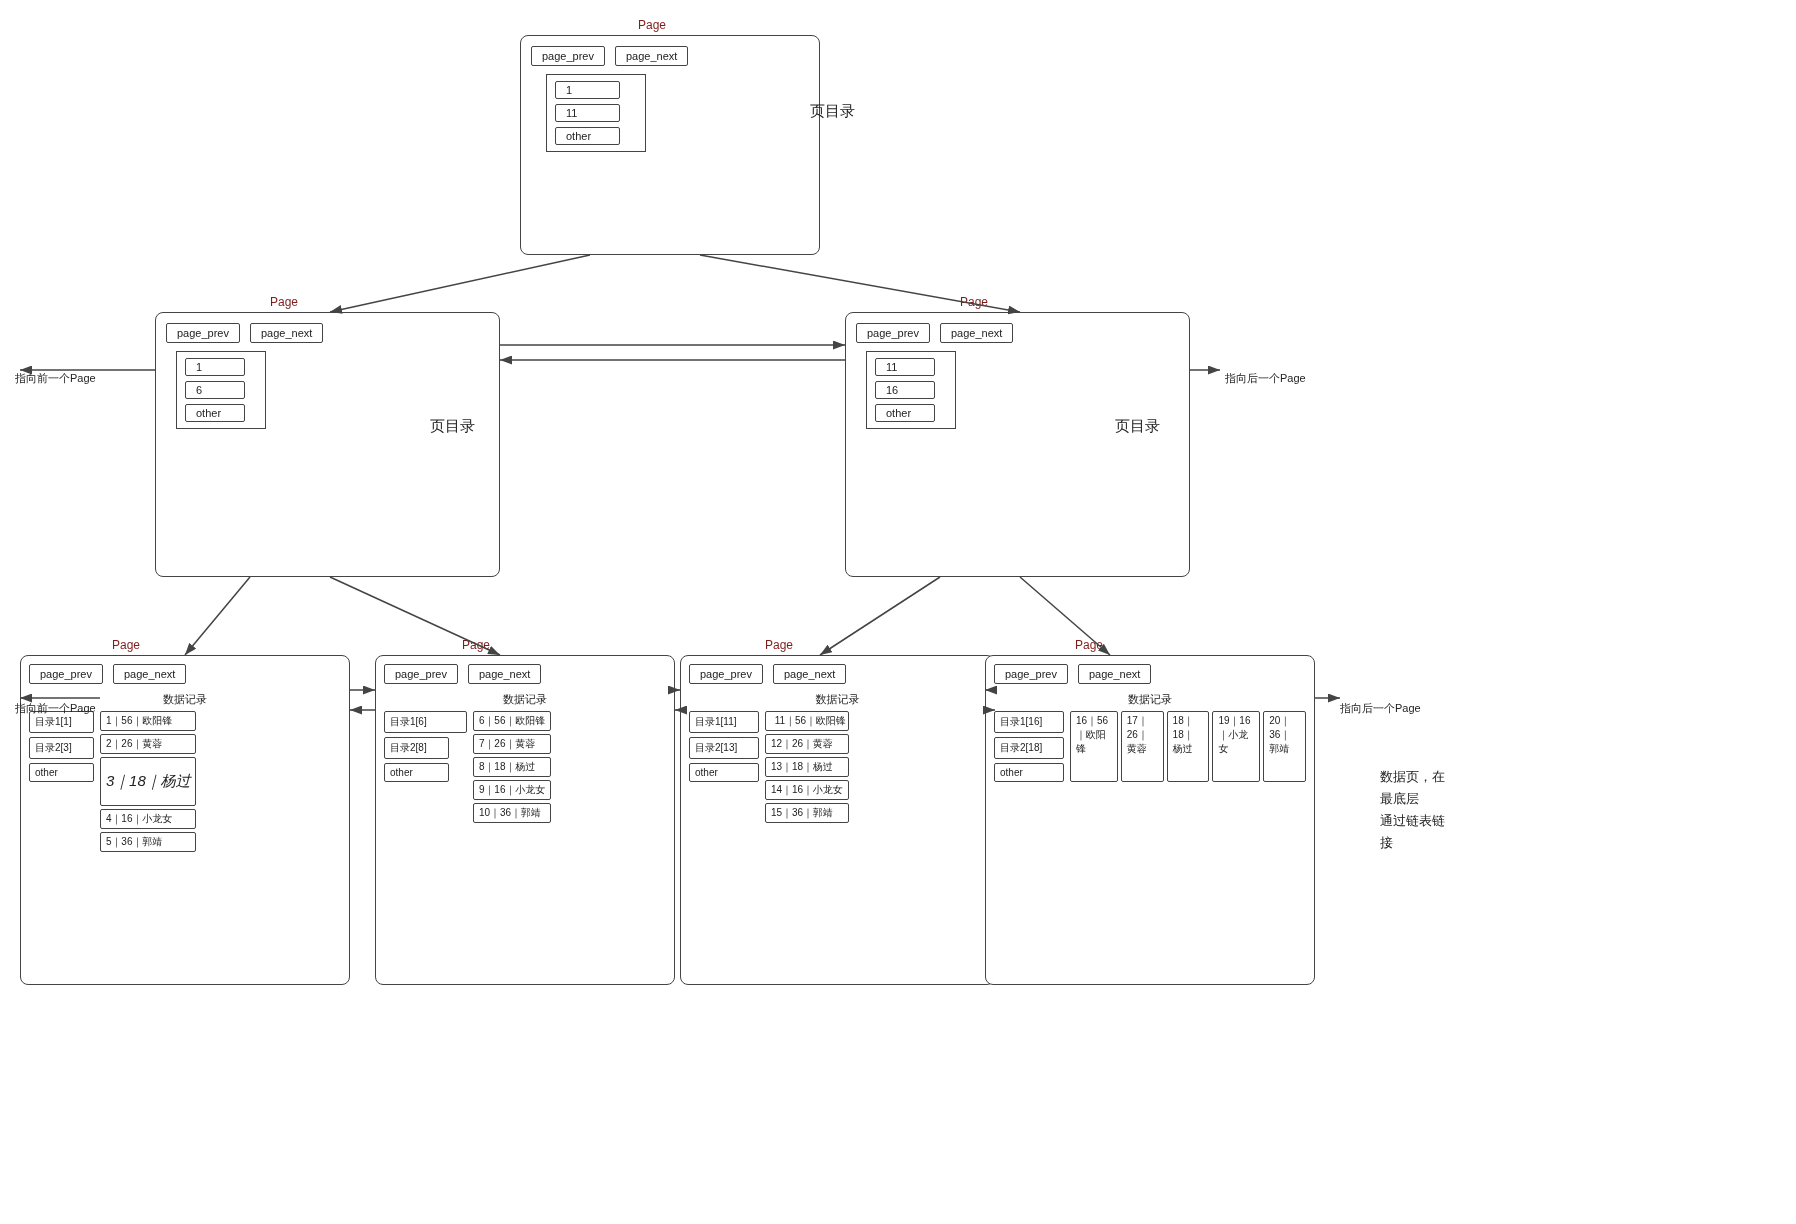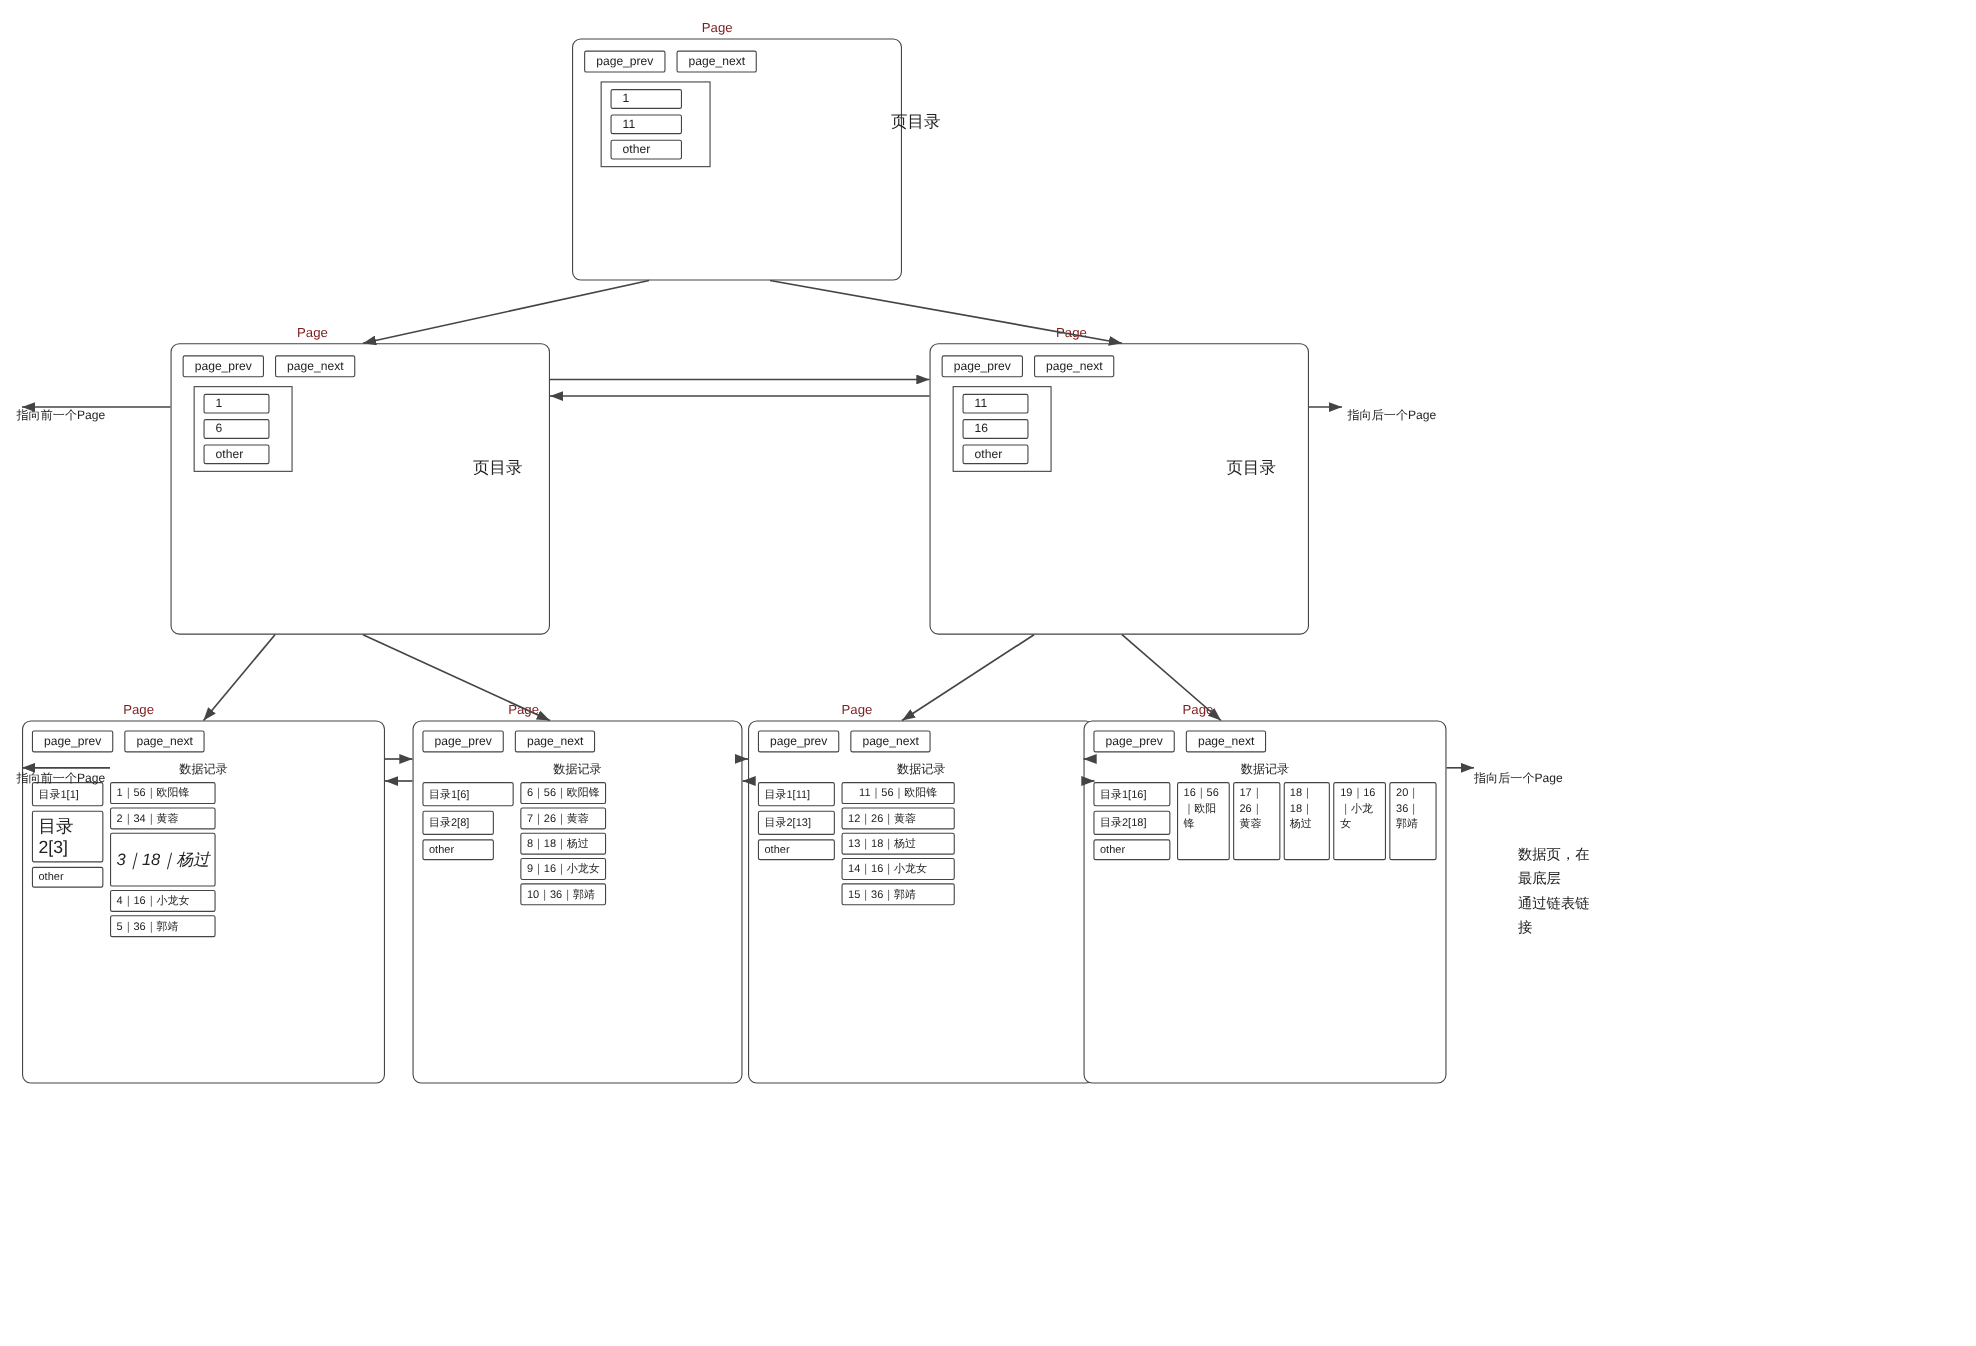--- a/index.html
+++ b/index.html
@@ -139,27 +139,27 @@
   <div class="page-box" style="left:20px;top:655px;width:330px;height:330px;padding:8px;">
     <div class="btn-row">
       <span class="btn-box">page_prev</span>
       <span class="btn-box">page_next</span>
     </div>
     <div class="section-title">数据记录</div>
     <div style="display:flex;gap:6px;">
 
       <div style="display:flex;flex-direction:column;gap:4px;">
         <div style="border:1.5px solid #444;padding:3px 5px;font-size:10px;border-radius:2px;width:65px;">目录1[1]</div>
-        <div style="border:1.5px solid #444;padding:3px 5px;font-size:16px;border-radius:2px;width:65px;">目录2[3]</div>
+        <div style="border:1.5px solid #444;padding:3px 5px;font-size:10px;border-radius:2px;width:65px;">目录2[3]</div>
         <div style="border:1.5px solid #444;padding:3px 5px;font-size:10px;border-radius:2px;width:65px;">other</div>
       </div>
 
       <div style="display:flex;flex-direction:column;gap:3px;justify-content:space-between;">
         <div style="border:1.5px solid #444;padding:2px 5px;font-size:10px;border-radius:2px;">1｜56｜欧阳锋</div>
-        <div style="border:1.5px solid #444;padding:2px 5px;font-size:10px;border-radius:2px;">2｜34｜黄蓉</div>
+        <div style="border:1.5px solid #444;padding:2px 5px;font-size:10px;border-radius:2px;">2｜26｜黄蓉</div>
         <div style="border:1.5px solid #444;padding:14px 5px;font-size:15px;border-radius:2px;font-style:italic;">3｜18｜杨过</div>
         <div style="border:1.5px solid #444;padding:2px 5px;font-size:10px;border-radius:2px;">4｜16｜小龙女</div>
         <div style="border:1.5px solid #444;padding:2px 5px;font-size:10px;border-radius:2px;">5｜36｜郭靖</div>
       </div>
     </div>
   </div>
   <span class="annotation-text" style="left:15px;top:700px;font-size:11px;">指向前一个Page</span>
 
   <span class="page-label" style="left:462px;top:638px;">Page</span>
   <div class="page-box" style="left:375px;top:655px;width:300px;height:330px;padding:8px;">
@@ -191,21 +191,21 @@
       <span class="btn-box">page_next</span>
     </div>
     <div class="section-title">数据记录</div>
     <div style="display:flex;gap:6px;">
       <div style="display:flex;flex-direction:column;gap:4px;">
         <div style="border:1.5px solid #444;padding:3px 5px;font-size:10px;border-radius:2px;width:70px;">目录1[11]</div>
         <div style="border:1.5px solid #444;padding:3px 5px;font-size:10px;border-radius:2px;width:70px;">目录2[13]</div>
         <div style="border:1.5px solid #444;padding:3px 5px;font-size:10px;border-radius:2px;width:70px;">other</div>
       </div>
       <div style="display:flex;flex-direction:column;gap:3px;">
-        <div style="border:1.5px solid #444;padding:2px 15px;font-size:10px;border-radius:2px;">11｜56｜欧阳锋</div>
+        <div style="border:1.5px solid #444;padding:2px 2px;font-size:10px;border-radius:2px;text-align:right;">11｜56｜欧阳锋</div>
         <div style="border:1.5px solid #444;padding:2px 5px;font-size:10px;border-radius:2px;">12｜26｜黄蓉</div>
         <div style="border:1.5px solid #444;padding:2px 5px;font-size:10px;border-radius:2px;">13｜18｜杨过</div>
         <div style="border:1.5px solid #444;padding:2px 5px;font-size:10px;border-radius:2px;">14｜16｜小龙女</div>
         <div style="border:1.5px solid #444;padding:2px 5px;font-size:10px;border-radius:2px;">15｜36｜郭靖</div>
       </div>
     </div>
   </div>
 
   <span class="page-label" style="left:1075px;top:638px;">Page</span>
   <div class="page-box" style="left:985px;top:655px;width:330px;height:330px;padding:8px;">

